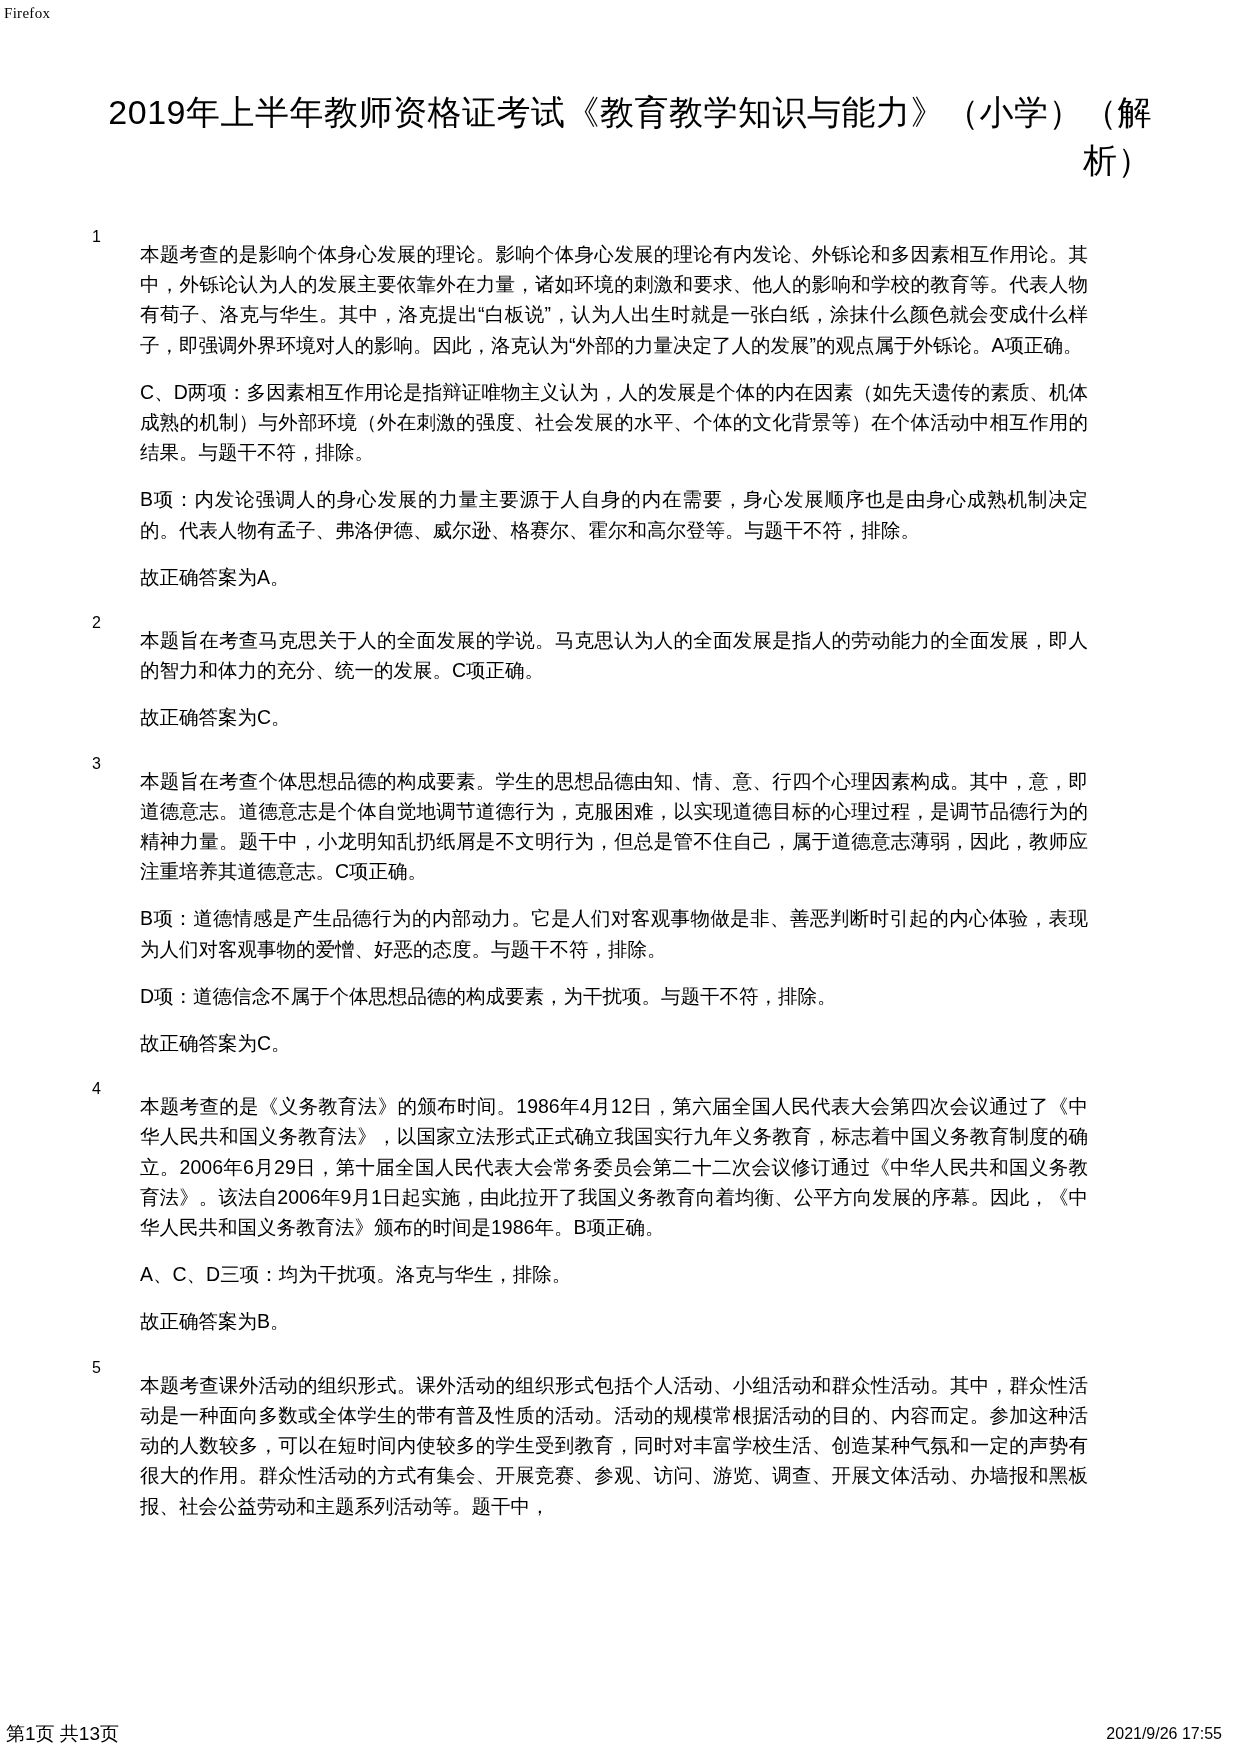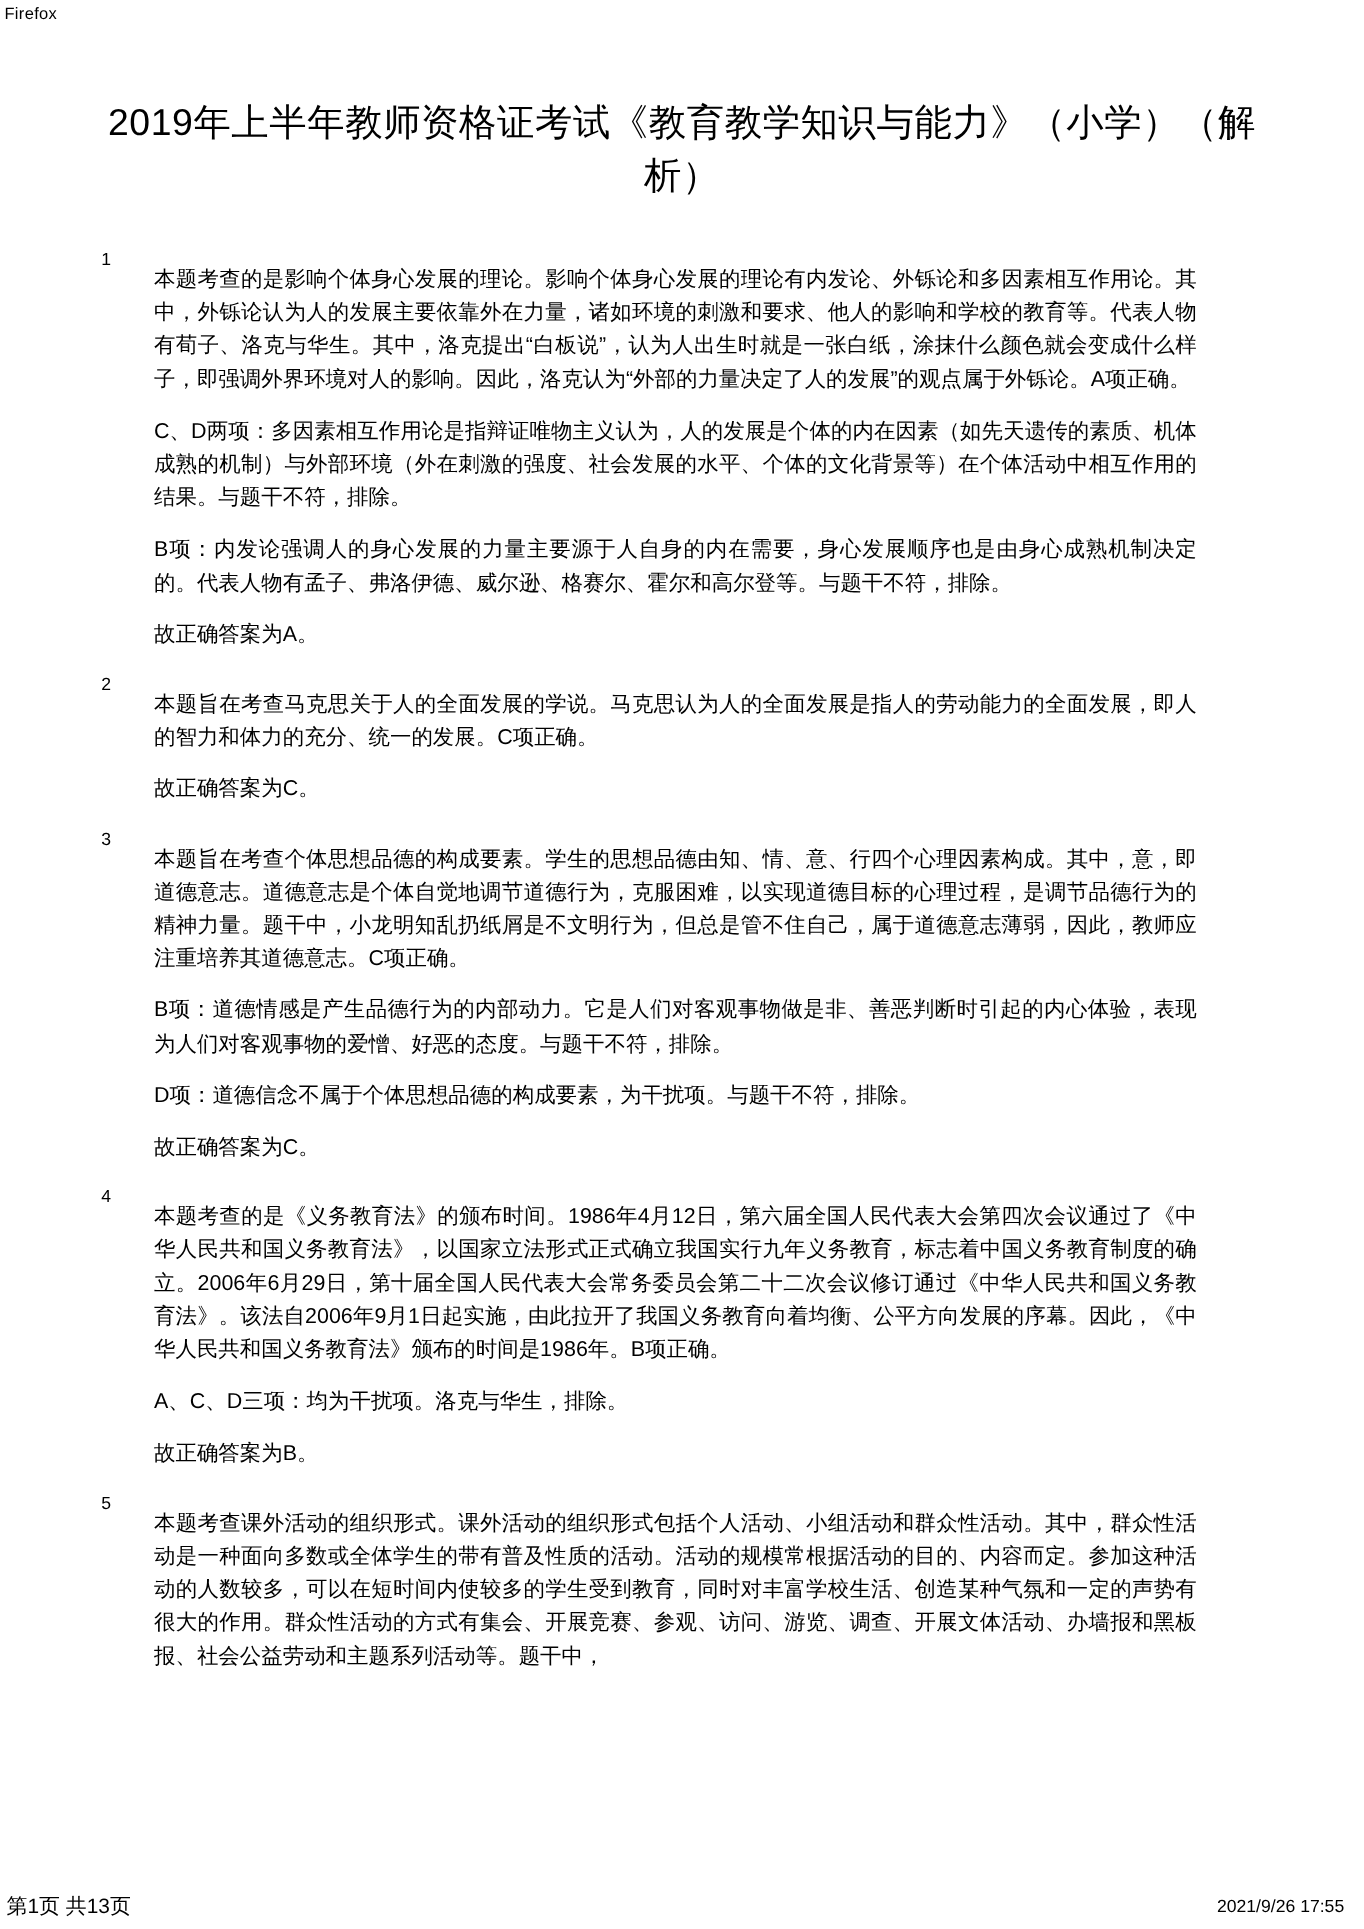--- a/index.html
+++ b/index.html
@@ -14,21 +14,21 @@
     font-family: "Liberation Sans", "DejaVu Sans", sans-serif;
     color: #000000;
     overflow: hidden;
   }
 
   
   .browser-label {
     position: absolute;
     top: 4px;
     left: 4px;
-    font-family: Liberation Sans, sans-serif;
+    font-family: Liberation Serif, serif;
     font-size: 15px;
     line-height: 18px;
     color: #000;
     letter-spacing: 0.3px;
   }
 
   
   .page {
     position: absolute;
     top: 0;
@@ -39,21 +39,21 @@
     padding: 0;
   }
 
   .doc-title {
     margin: 0;
     padding: 0;
     position: absolute;
     top: 88px;
     left: 88px;
     width: 1064px;
-    text-align: center;
+    text-align: right;
     font-size: 34px;
     line-height: 48px;
     font-weight: normal;
     letter-spacing: 0.5px;
   }
 
   .content {
     position: absolute;
     top: 222px;
     left: 88px;

